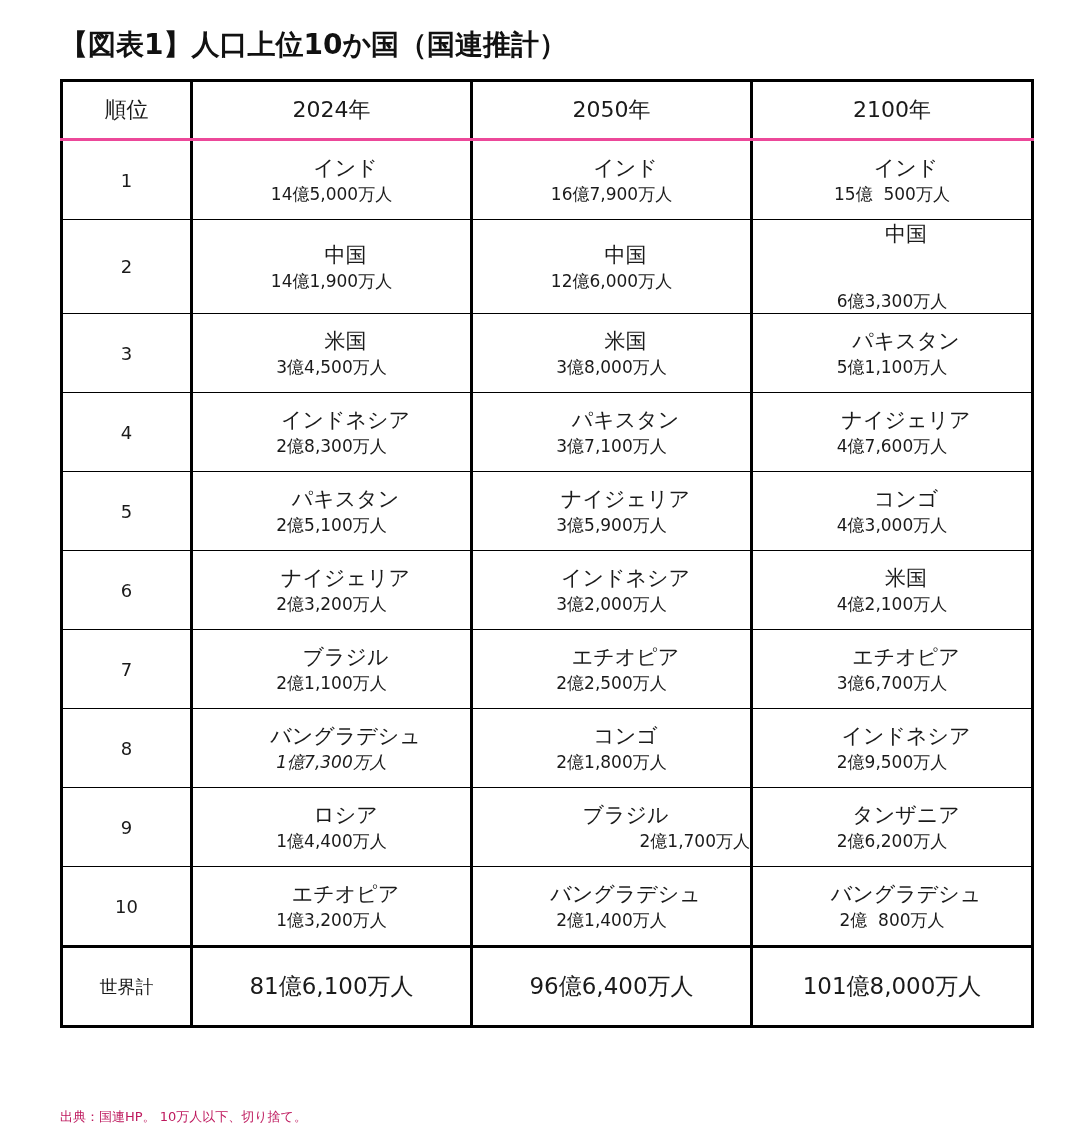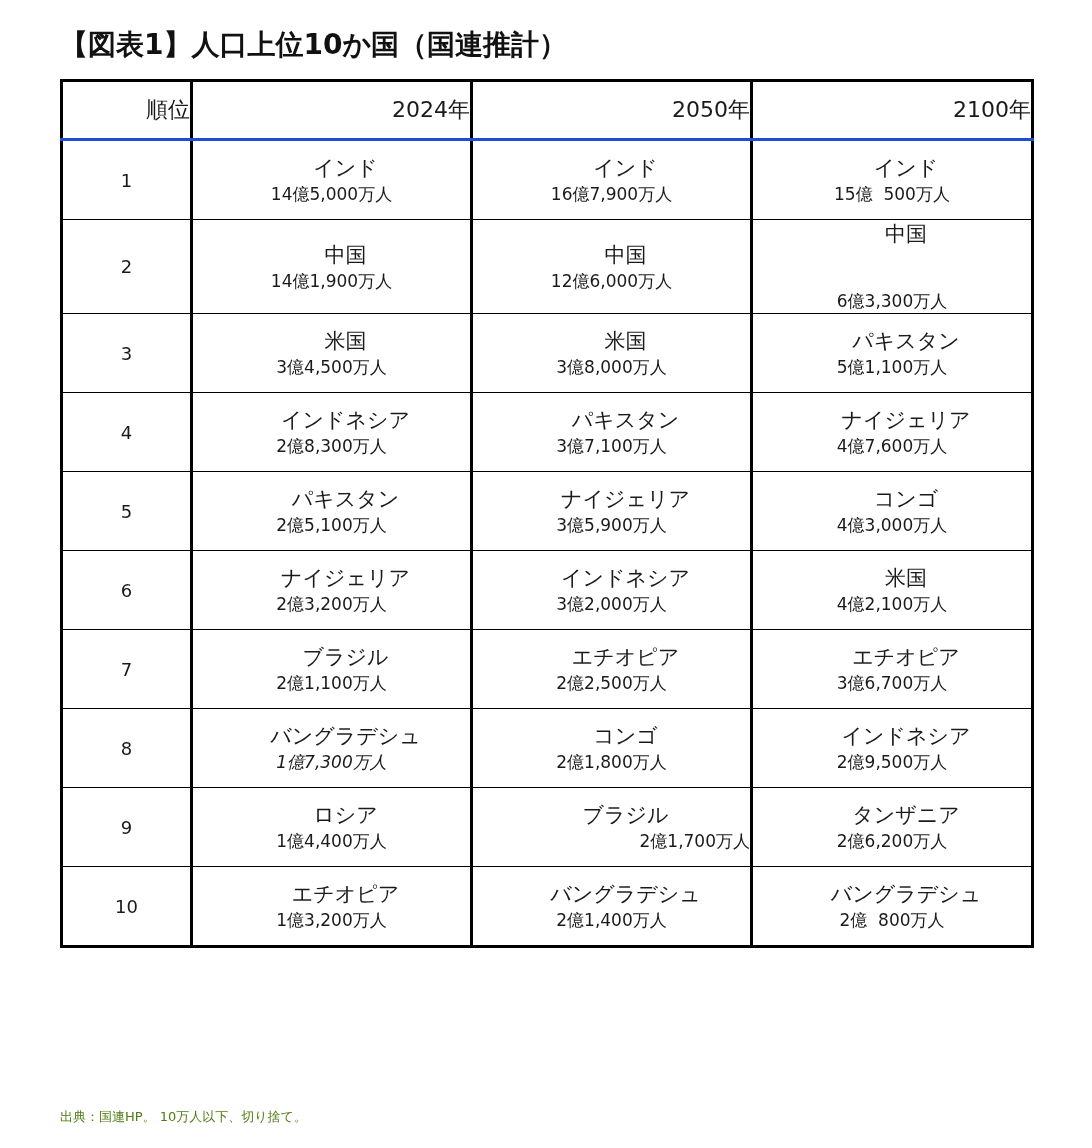--- a/index.html
+++ b/index.html
@@ -19,36 +19,36 @@
   }
   table.pop col.c-rank { width: 130px; }
   table.pop col.c-year { width: 280px; }
   table.pop col.c-last { width: 281px; }
   table.pop th, table.pop td {
     border-left: 3px solid #000; border-right: 3px solid #000;
     border-top: 1.5px solid #000; border-bottom: 1.5px solid #000;
     text-align: center; vertical-align: middle; padding: 0;
   }
   table.pop th {
-    height: 56px; font-weight: normal; font-size: 22px; border-bottom: 3px solid #1d4ed8; text-align: right;
+    height: 56px; font-weight: normal; font-size: 22px; border-bottom: 3px solid #ec4899;
   }
   table.pop tr.rank-row td { height: 78px; }
   table.pop td.rank { font-size: 18px; }
   .country { display: block; font-size: 21px; line-height: 28px; padding-left: 28px; }
   .pop-val { display: block; font-size: 17px; line-height: 24px; }
   table.pop tr.japan-row td { height: 76px; border-top: 3px solid #000; border-bottom: 3px solid #000; }
   table.pop tr.japan-row td.rank { font-size: 17px; white-space: nowrap; }
   .japan-head { display: block; font-size: 21px; line-height: 30px; white-space: pre; }
   .japan-pop { display: block; font-size: 17px; line-height: 24px; white-space: pre; }
   table.pop tr.world-row td { height: 77px; border-top: 3px solid #000; }
   table.pop tr.world-row td.rank { font-size: 18px; }
   .world-val { font-size: 23px; }
   .source {
     position: absolute; left: 60px; top: 1108px;
-    font-size: 13px; color: #4d7c0f; white-space: pre;
+    font-size: 13px; color: #be185d; white-space: pre;
   }
 </style>
 </head>
 <body>
 
 <div class="title">【図表1】人口上位10か国（国連推計）</div>
 
 <table class="pop">
   <colgroup>
     <col class="c-rank">
@@ -210,16 +210,22 @@
           <span class="country">バングラデシュ</span>
           <span class="pop-val" style="white-space: pre;">2億1,400万人</span>
         </td>
         <td>
           <span class="country">バングラデシュ</span>
           <span class="pop-val" style="white-space: pre;">2億  800万人</span>
         </td>
       </tr>
     </tbody>
   <tbody>
+    <tr class="world-row">
+      <td class="rank">世界計</td>
+      <td><span class="world-val">81億6,100万人</span></td>
+      <td><span class="world-val">96億6,400万人</span></td>
+      <td><span class="world-val">101億8,000万人</span></td>
+    </tr>
   </tbody>
 </table>
 
 <div class="source">出典：国連HP。 10万人以下、切り捨て。</div>
 
 </body></html>

